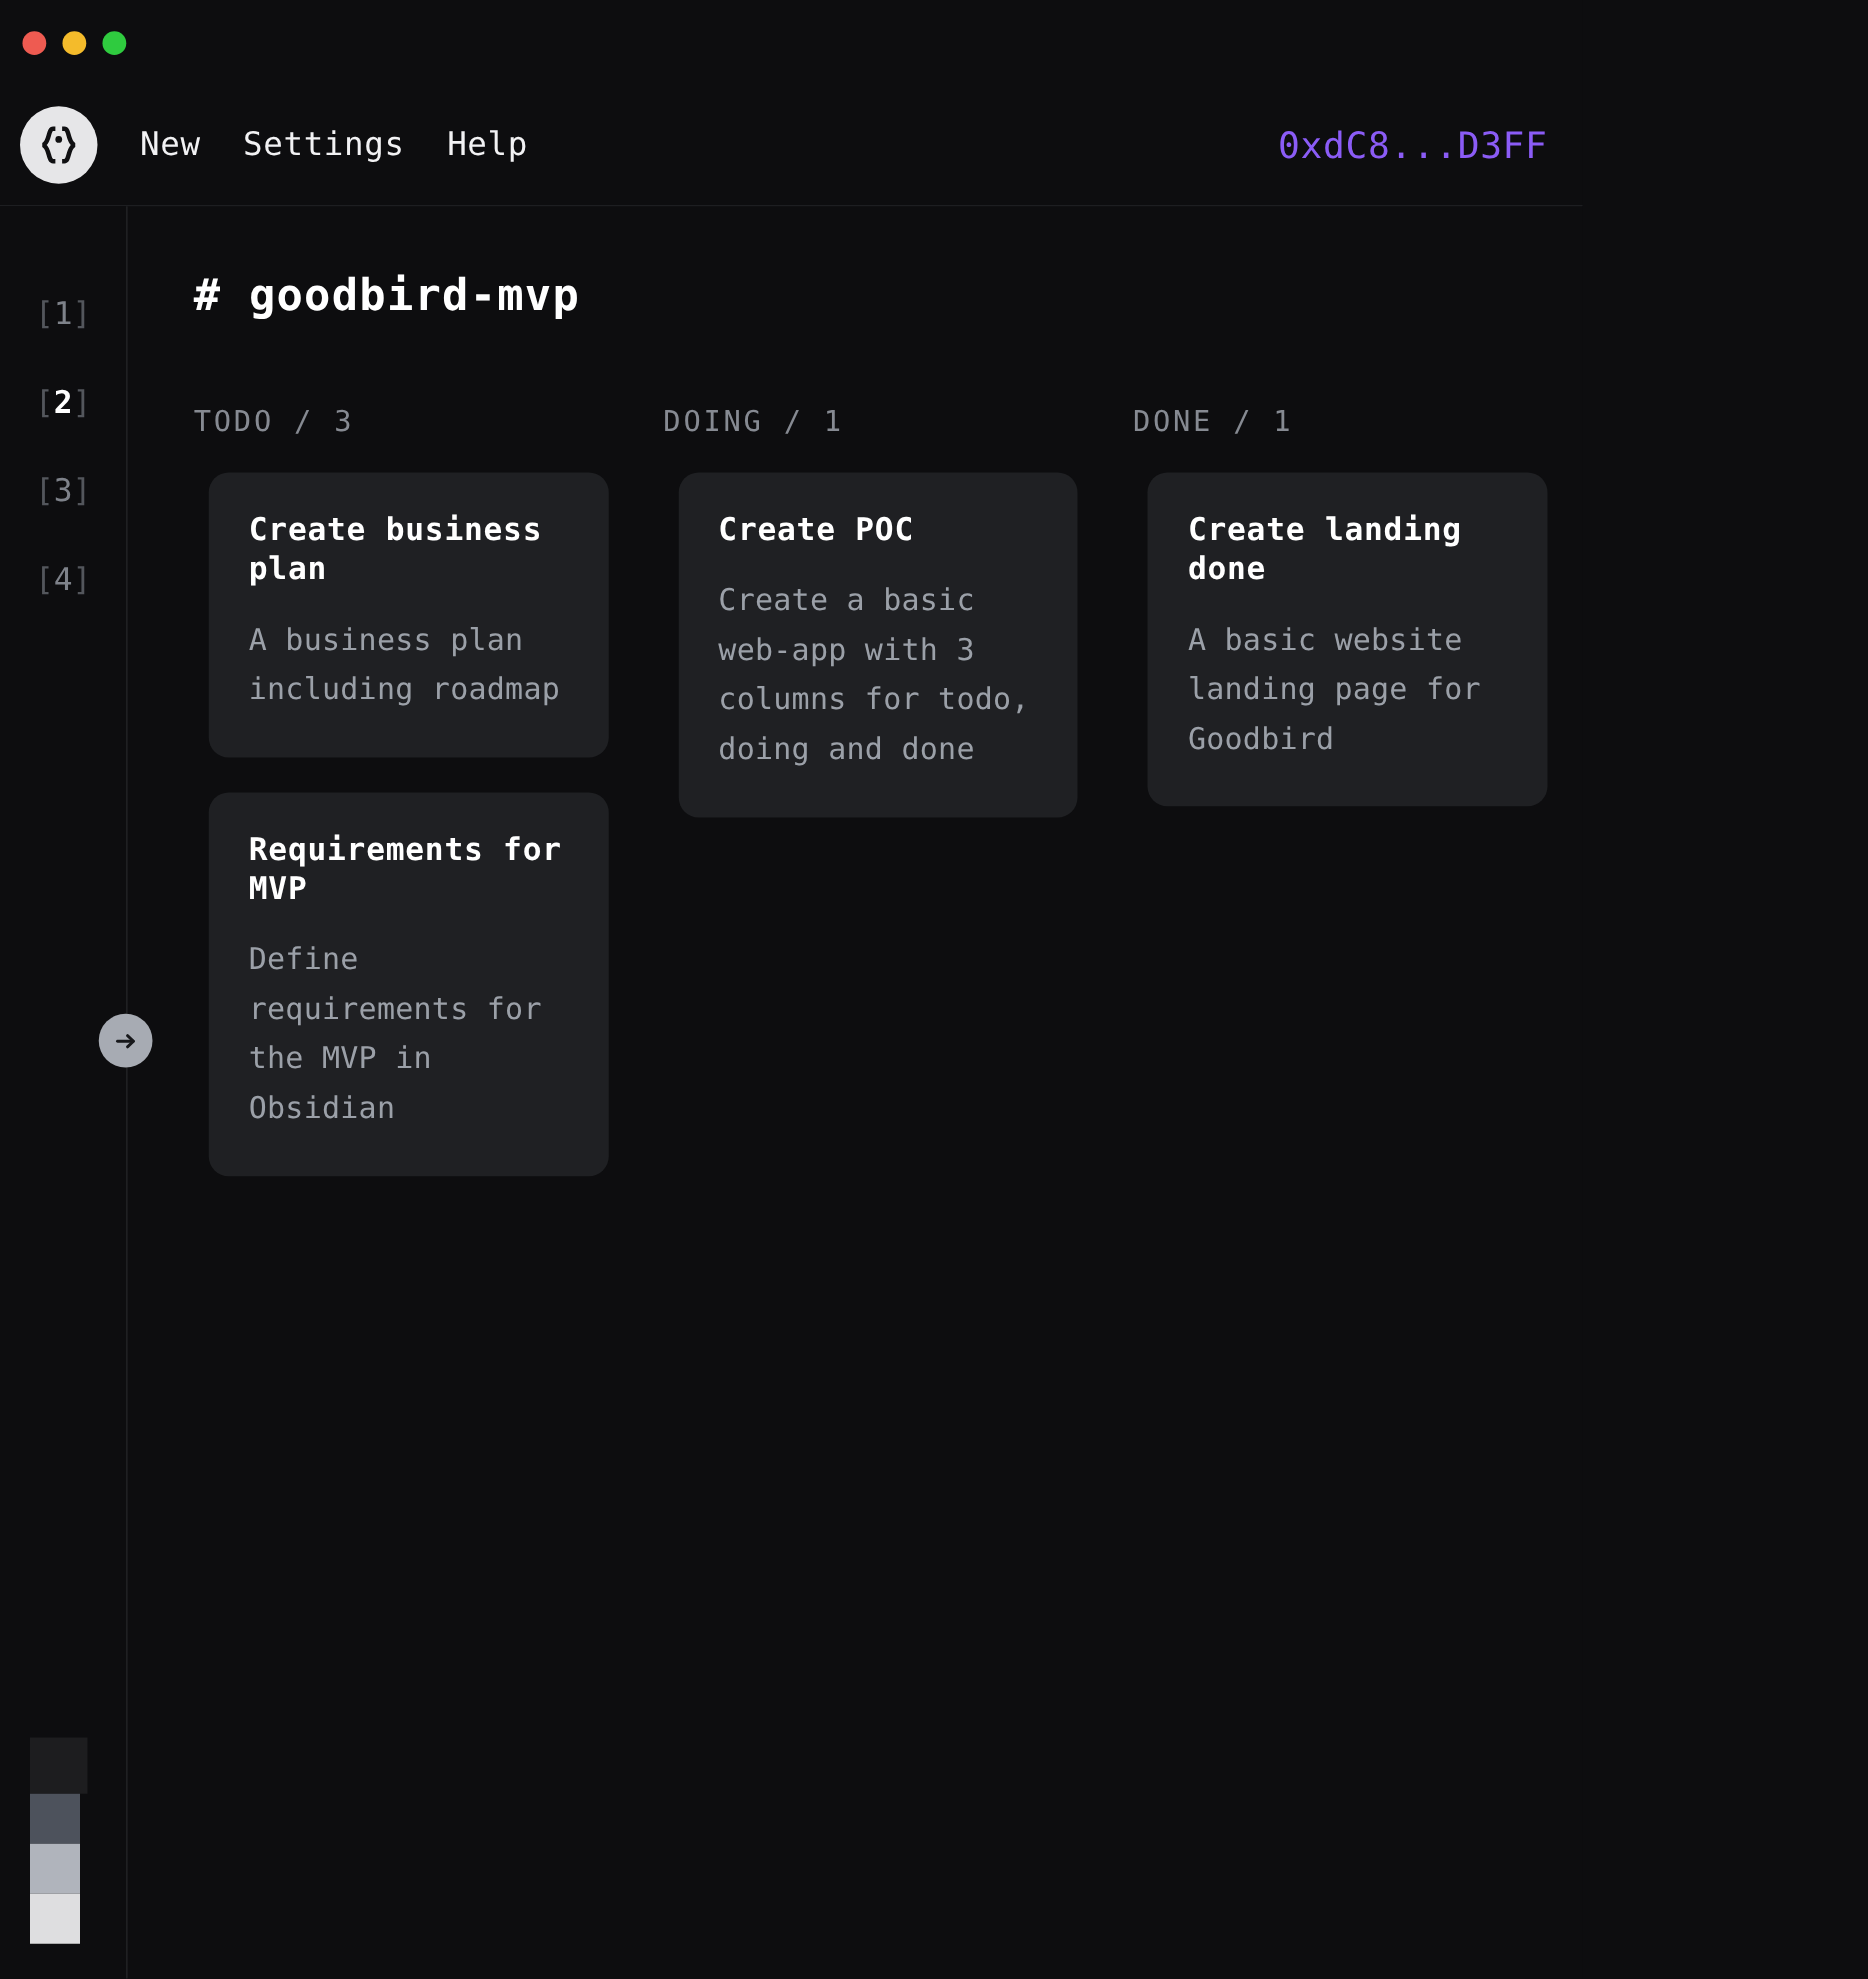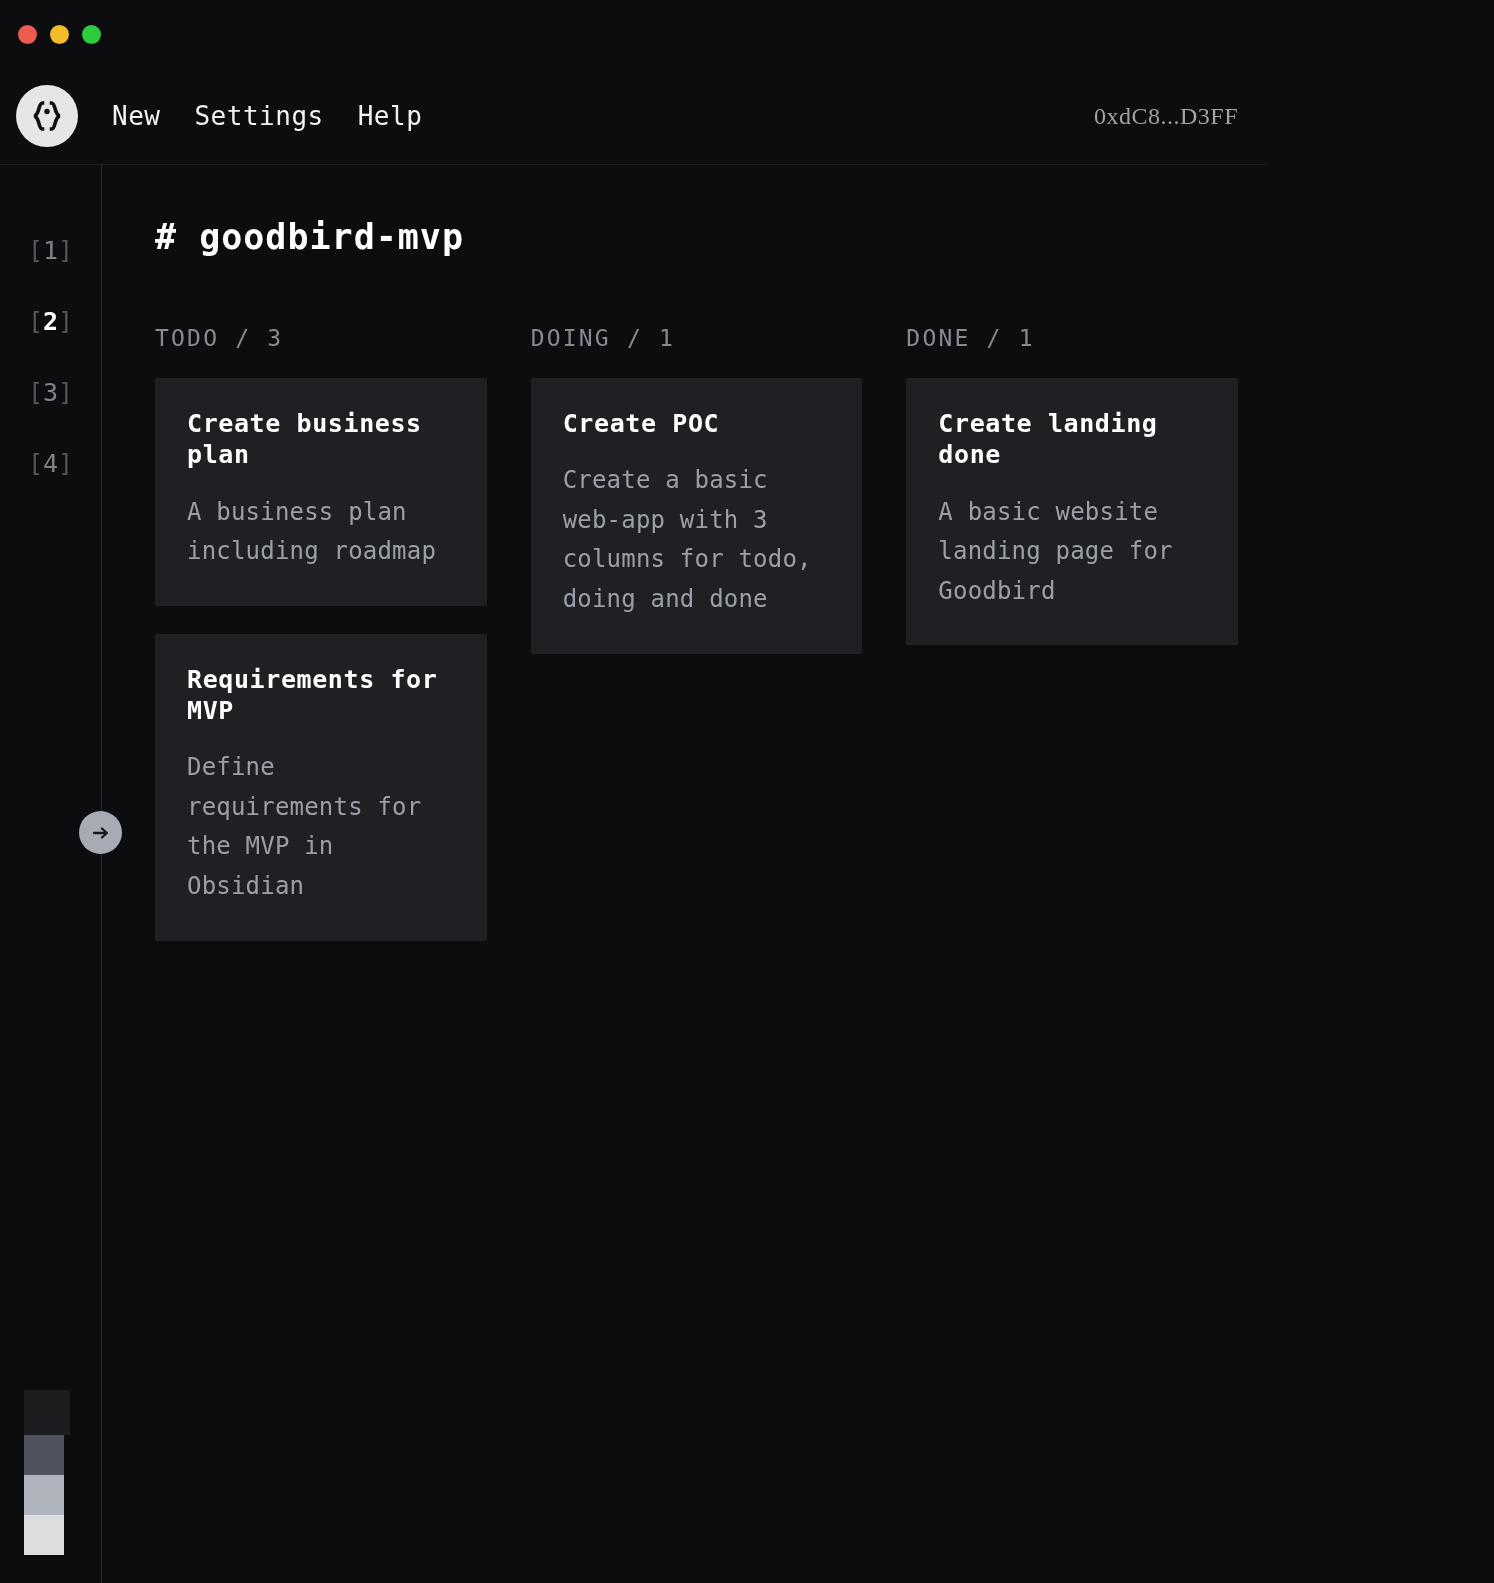--- a/index.html
+++ b/index.html
@@ -62,26 +62,25 @@
   .nav-link {
     color: #f2f2f4;
     font-size: 26px;
     letter-spacing: 0.5px;
     line-height: 1;
     cursor: pointer;
     white-space: nowrap;
   }
   .wallet {
     margin-left: auto;
-    color: #a3a3a3;
-    font-size: 24px;
+    color: #8b5cf6;
+    font-size: 29px;
     letter-spacing: 0.5px;
     white-space: nowrap;
     cursor: pointer;
-    font-family: Liberation Serif, serif;
   }
 
   
   .body-split { flex: 1 1 auto; display: flex; position: relative; min-height: 0; }
 
   
   .rail {
     width: 102px;
     flex: 0 0 102px;
     position: relative;
@@ -156,23 +155,24 @@
     font-size: 23px;
     letter-spacing: 2.2px;
     margin-bottom: 27px;
     white-space: nowrap;
     user-select: none;
   }
 
   .cards { display: flex; flex-direction: column; gap: 28px; }
   .card {
     background: #1f2023;
-    border-radius: 1px;
+    border-radius: 16px;
     padding: 30px 32px 34px 32px;
     cursor: grab;
+    margin-left: 12px;
   }
   .card-title {
     color: #ffffff;
     font-size: 25px;
     font-weight: bold;
     letter-spacing: 0.6px;
     line-height: 1.25;
     margin-bottom: 22px;
   }
   .card-desc {

